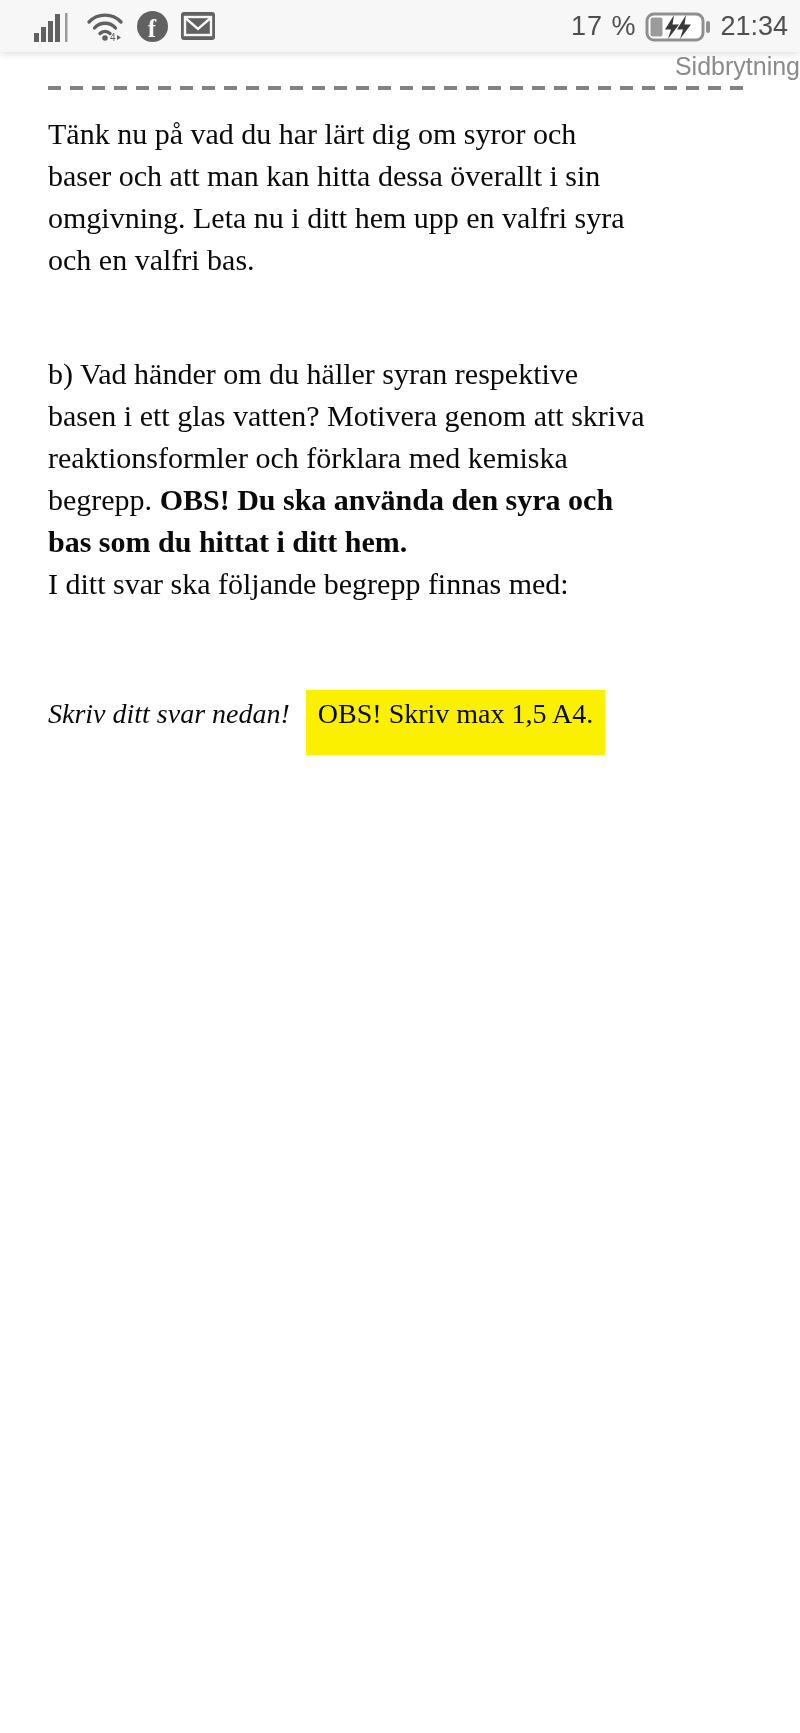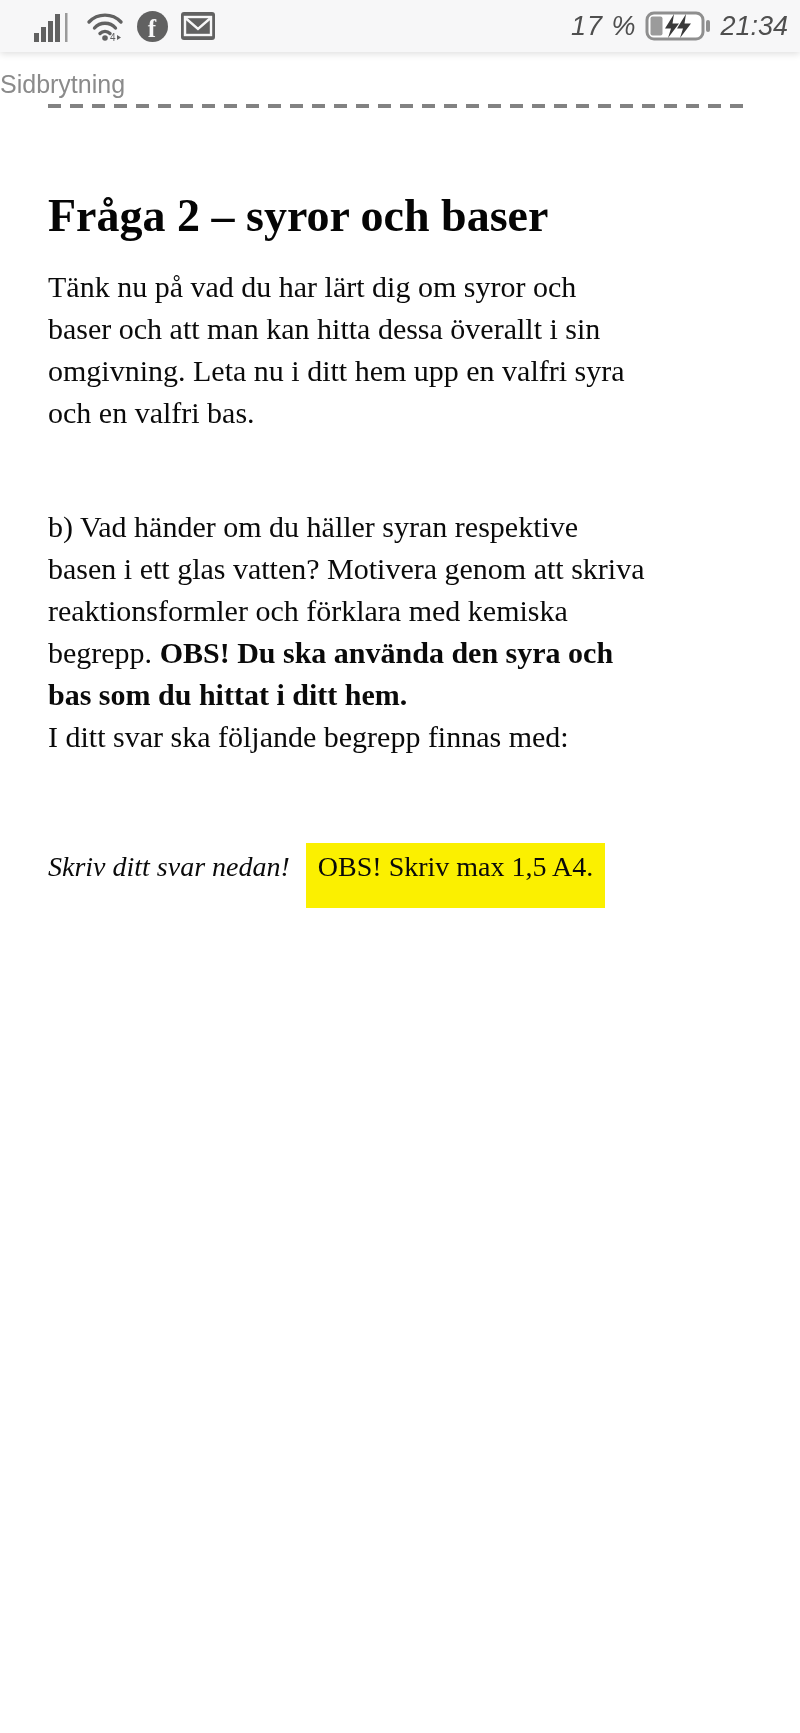--- a/index.html
+++ b/index.html
@@ -14,25 +14,25 @@
   .status-bar {
     height:52px; background:#f7f7f8;
     display:flex; align-items:center; justify-content:space-between;
     padding:0 12px 0 34px;
     font-family:"Liberation Sans","DejaVu Sans",sans-serif;
     color:#4f4f4f; font-size:27px;
     box-shadow:0 2px 7px rgba(0,0,0,0.13);
     position:relative; z-index:2;
   }
   .sb-left { display:flex; align-items:center; gap:12px; }
-  .sb-right { display:flex; align-items:flex-start; gap:9px;font-style:italic; }
+  .sb-right { display:flex; align-items:flex-end; gap:9px; }
   .sb-right .pct { letter-spacing:1px; }
   .sb-icon { display:block; }
   
-  .page-break { padding-top:18px; text-align:left; position:relative; z-index:1; }
+  .page-break { padding-top:0; text-align:right; position:relative; z-index:1; }
   .pb-label {
     font-family:"Liberation Sans","DejaVu Sans",sans-serif;
     font-size:25px; color:#8b8b8b;
   }
   .pb-line {
     margin:5px 48px 0 48px; height:4px;
     background:repeating-linear-gradient(90deg,#828282 0 13px,transparent 13px 22px);
   }
   
   .doc { padding:0 48px; }
@@ -103,21 +103,20 @@
     </div>
   </header>
 
   <div class="page-break">
     <span class="pb-label">Sidbrytning</span>
     <div class="pb-line"></div>
   </div>
 
   <main class="doc">
 
-    <h1 class="doc-title">Fråga 2 – syror och baser</h1>
 
     <p class="para intro">Tänk nu på vad du har lärt dig om syror och
 baser och att man kan hitta dessa överallt i sin
 omgivning. Leta nu i ditt hem upp en valfri syra
 och en valfri bas.</p>
 
 
     <p class="para q"><span>b) Vad händer om du häller syran respektive
 basen i ett glas vatten? Motivera genom att skriva
 reaktionsformler och förklara med kemiska

